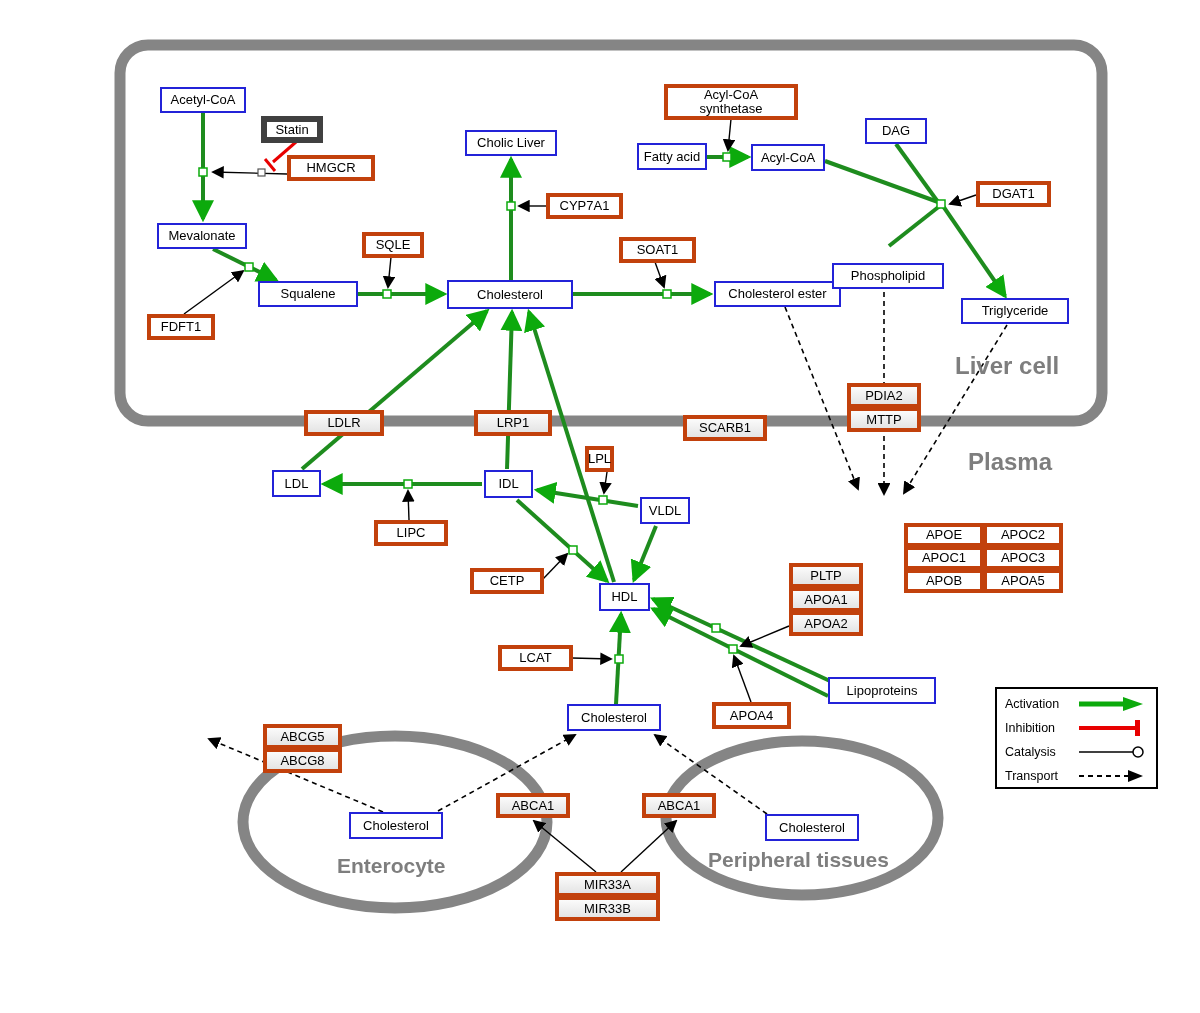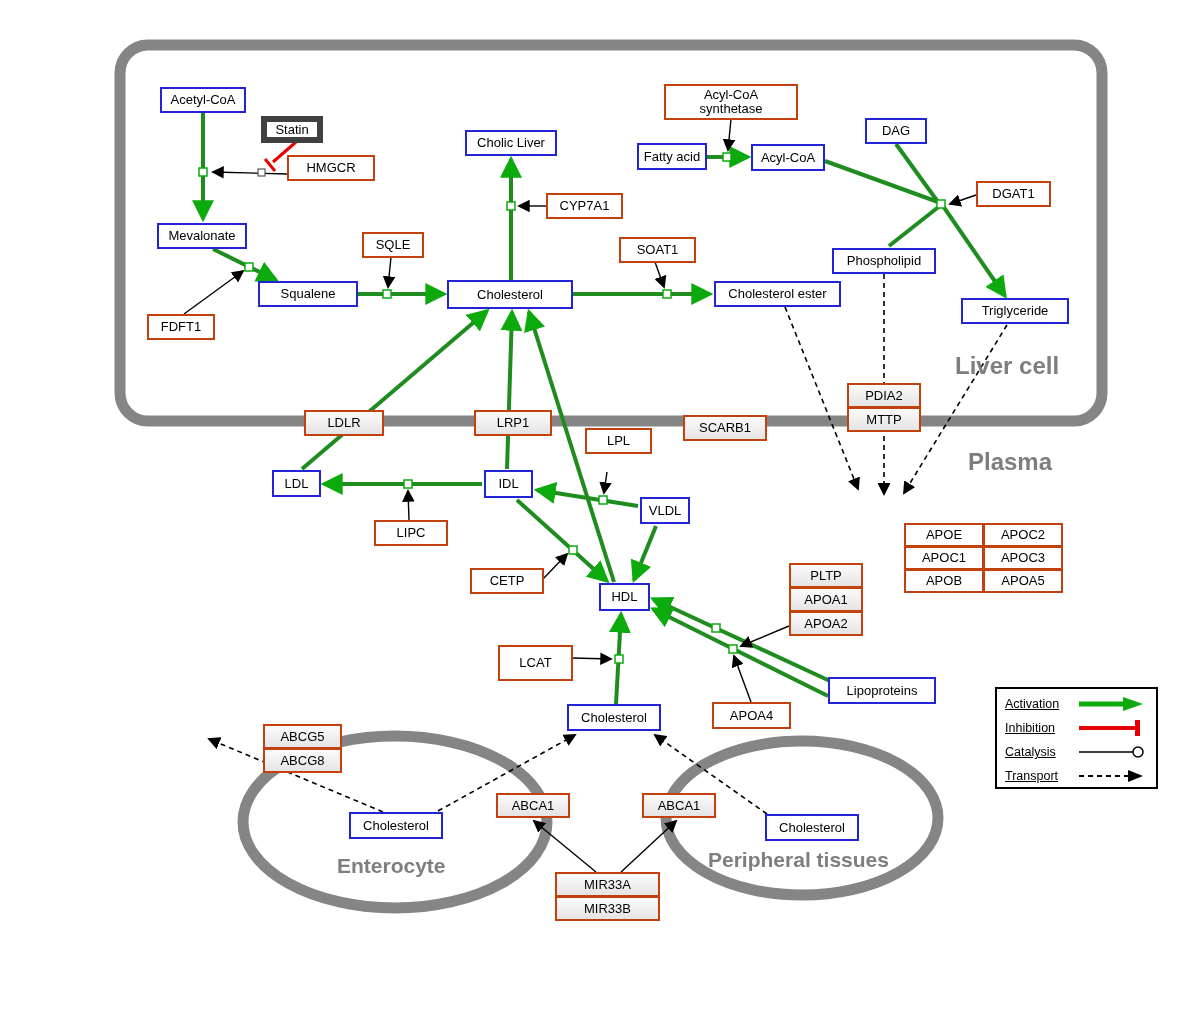--- a/index.html
+++ b/index.html
@@ -1,30 +1,30 @@
 <!DOCTYPE html>
 <html><head>
 <meta charset="utf-8">
 <style>
   html,body{margin:0;padding:0;background:#fff;}
   .canvas{position:relative;width:1200px;height:1013px;background:#fff;
           font-family:"Liberation Sans",sans-serif;overflow:hidden;}
   .layer{position:absolute;left:0;top:0;}
-  .node{position:absolute;box-sizing:border-box;background:#fff;border:2px solid #c2410c;
+  .node{position:absolute;box-sizing:border-box;background:#fff;border:4px solid #c2410c;
         display:flex;align-items:center;justify-content:center;text-align:center;
         font-size:13px;color:#000;line-height:1.05;white-space:pre-line;}
   .metab{border:2px solid #2323d8;}
   .metab-strong{border:2.5px solid #2323d8;}
   .red-border{border:6px solid #404040;}
   .gray{background:linear-gradient(#fbfbfb,#e4e4e4);}
   .wrap{padding:0 18px;}
   .comp-label{position:absolute;font-weight:bold;color:#7e7e7e;font-size:24px;}
   .comp-label.small{font-size:21px;}
   .legend{position:absolute;left:995px;top:687px;width:163px;height:102px;border:2px solid #000;
-          background:#fff;box-sizing:border-box;padding:3px 0 0 8px;text-decoration:underline;}
+          background:#fff;box-sizing:border-box;padding:3px 0 0 8px;}
   .legend-row{display:flex;align-items:center;height:24px;}
   .legend-label{width:72px;font-size:12.5px;color:#000;}
   .conv{stroke:#1e8c1e;stroke-width:4;fill:none;}
   .cata{stroke:#000;stroke-width:1.4;fill:none;}
   .trans{stroke:#000;stroke-width:1.6;fill:none;stroke-dasharray:5 4;}
   .inhib{stroke:#e80000;stroke-width:3;fill:none;}
   .anchor{fill:#fff;stroke:#0caa0c;stroke-width:1.5;}
   .anchor-plain{fill:#fff;stroke:#555;stroke-width:1.2;}
 </style>
 </head>
@@ -134,37 +134,37 @@
   <div class="node metab" style="left:258px;top:281px;width:100px;height:26px">Squalene</div>
   <div class="node" style="left:147px;top:314px;width:68px;height:26px">FDFT1</div>
   <div class="node metab-strong metab" style="left:447px;top:280px;width:126px;height:29px">Cholesterol</div>
   <div class="node" style="left:619px;top:237px;width:77px;height:26px">SOAT1</div>
   <div class="node metab" style="left:714px;top:281px;width:127px;height:26px">Cholesterol ester</div>
   <div class="node metab" style="left:637px;top:143px;width:70px;height:27px">Fatty acid</div>
   <div class="node metab" style="left:751px;top:144px;width:74px;height:27px">Acyl-CoA</div>
   <div class="node wrap" style="left:664px;top:84px;width:134px;height:36px">Acyl-CoA synthetase</div>
   <div class="node metab" style="left:865px;top:118px;width:62px;height:26px">DAG</div>
   <div class="node" style="left:976px;top:181px;width:75px;height:26px">DGAT1</div>
-  <div class="node metab" style="left:832px;top:248px;width:104px;height:26px">Phospholipid</div>
+  <div class="node metab" style="left:832px;top:263px;width:112px;height:26px">Phospholipid</div>
   <div class="node metab" style="left:961px;top:298px;width:108px;height:26px">Triglyceride</div>
   <div class="node gray" style="left:847px;top:383px;width:74px;height:25px">PDIA2</div>
   <div class="node gray" style="left:847px;top:407px;width:74px;height:25px">MTTP</div>
 
   <div class="node gray" style="left:304px;top:410px;width:80px;height:26px">LDLR</div>
   <div class="node gray" style="left:474px;top:410px;width:78px;height:26px">LRP1</div>
   <div class="node gray" style="left:683px;top:415px;width:84px;height:26px">SCARB1</div>
 
   <div class="node metab" style="left:272px;top:470px;width:49px;height:27px">LDL</div>
   <div class="node metab" style="left:484px;top:470px;width:49px;height:28px">IDL</div>
   <div class="node metab" style="left:640px;top:497px;width:50px;height:27px">VLDL</div>
-  <div class="node" style="left:585px;top:428px;width:67px;height:26px">LPL</div>
+  <div class="node" style="left:585px;top:446px;width:29px;height:26px">LPL</div>
   <div class="node" style="left:374px;top:520px;width:74px;height:26px">LIPC</div>
   <div class="node" style="left:470px;top:568px;width:74px;height:26px">CETP</div>
   <div class="node metab" style="left:599px;top:583px;width:51px;height:28px">HDL</div>
-  <div class="node" style="left:498px;top:645px;width:75px;height:36px">LCAT</div>
+  <div class="node" style="left:498px;top:645px;width:75px;height:26px">LCAT</div>
 
   <div class="node" style="left:904px;top:523px;width:80px;height:24px">APOE</div>
   <div class="node" style="left:983px;top:523px;width:80px;height:24px">APOC2</div>
   <div class="node" style="left:904px;top:546px;width:80px;height:24px">APOC1</div>
   <div class="node" style="left:983px;top:546px;width:80px;height:24px">APOC3</div>
   <div class="node" style="left:904px;top:569px;width:80px;height:24px">APOB</div>
   <div class="node" style="left:983px;top:569px;width:80px;height:24px">APOA5</div>
 
   <div class="node gray" style="left:789px;top:563px;width:74px;height:25px">PLTP</div>
   <div class="node gray" style="left:789px;top:587px;width:74px;height:25px">APOA1</div>

